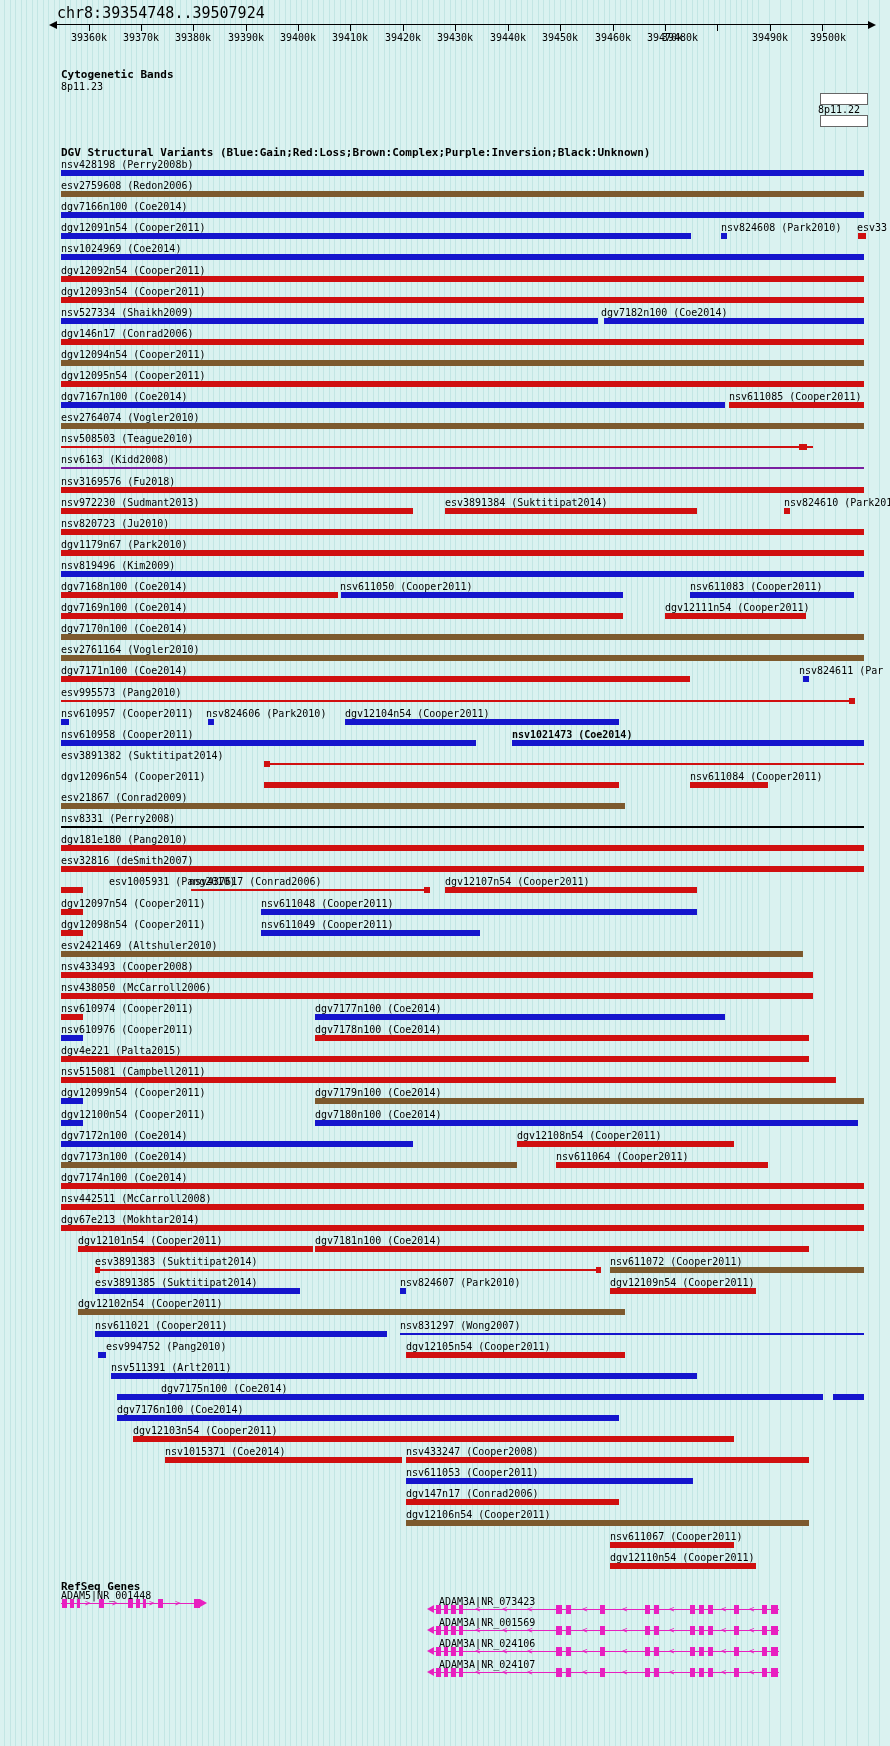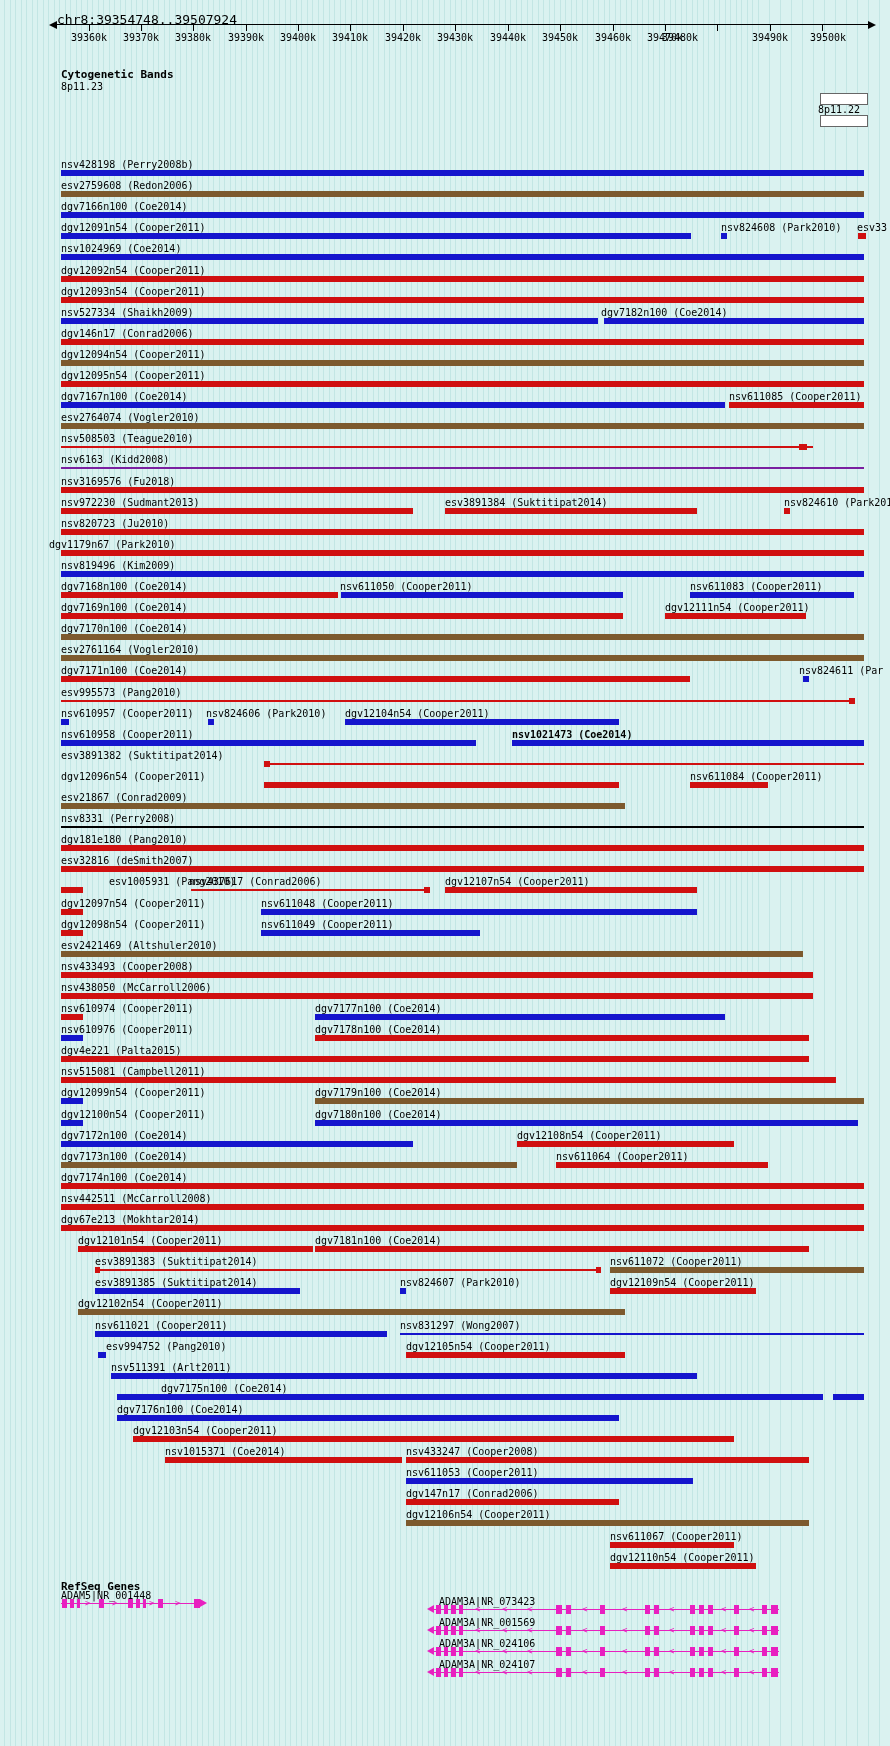--- a/index.html
+++ b/index.html
@@ -3,21 +3,21 @@
 <meta charset="utf-8">
 <style>
   html,body{margin:0;padding:0;background:#ffffff;}
   #browser{
     position:relative;width:890px;height:1746px;overflow:hidden;
     background:repeating-linear-gradient(90deg,#daf2f0 0px,#daf2f0 4.5px,#c3e6e4 4.5px,#c3e6e4 5.5px);
     font-family:"DejaVu Sans Mono","Liberation Mono",monospace;
     font-size:10px;color:#000;
   }
   .section-title{position:absolute;font-weight:bold;font-size:11px;white-space:nowrap;}
-  #pos-title{position:absolute;left:57px;top:12px;font-size:13px;white-space:nowrap;}
+  #pos-title{position:absolute;left:57px;top:4px;font-size:15px;white-space:nowrap;}
   #cyto-title{left:61px;top:68px;}
   #dgv-title{left:61px;top:146px;}
   #refseq-title{left:61px;top:1580px;}
   .band-label{position:absolute;font-size:10px;white-space:nowrap;}
   #band1-label{left:61px;top:81px;}
   #band2-label{left:818px;top:104px;}
   .lbl{position:absolute;white-space:nowrap;line-height:11px;height:11px;}
   .ruler-line{position:absolute;height:1px;background:#000;}
   .tickmark{position:absolute;width:1px;height:6px;background:#000;}
   .ticklabel{position:absolute;transform:translateX(-50%);white-space:nowrap;}
@@ -71,20 +71,21 @@
       <div class="tickmark" style="left: 822px; top: 25px;"></div>
       <div class="ticklabel" style="left: 822px; top: 32px; padding-left: 12px;">39500k</div>
     </div>
   <div id="cyto-title" class="section-title">Cytogenetic Bands</div>
   <div id="band1-label" class="band-label">8p11.23</div>
   <div id="band2-label" class="band-label">8p11.22</div>
   <div id="bandboxes">
       <div class="bandbox" style="left: 820px; top: 93px; width: 46px; height: 10px; background: rgb(255, 255, 255);"></div>
       <div class="bandbox" style="left: 820px; top: 115px; width: 46px; height: 10px; background: rgb(255, 255, 255);"></div>
     </div>
+  <div id="dgv-title" class="section-title">DGV Structural Variants (Blue:Gain;Red:Loss;Brown:Complex;Purple:Inversion;Black:Unknown)</div>
   <div id="dgv-rows">
       <div class="lbl" style="left: 61px; top: 159px;">nsv428198 (Perry2008b)</div>
       <div class="seg" style="left: 61px; top: 170px; width: 803px; height: 6px; background: rgb(21, 21, 205);"></div>
       <div class="lbl" style="left: 61px; top: 180.1px;">esv2759608 (Redon2006)</div>
       <div class="seg" style="left: 61px; top: 191.1px; width: 803px; height: 6px; background: rgb(125, 90, 46);"></div>
       <div class="lbl" style="left: 61px; top: 201.2px;">dgv7166n100 (Coe2014)</div>
       <div class="seg" style="left: 61px; top: 212.2px; width: 803px; height: 6px; background: rgb(21, 21, 205);"></div>
       <div class="lbl" style="left: 61px; top: 222.3px;">dgv12091n54 (Cooper2011)</div>
       <div class="lbl" style="left: 721px; top: 222.3px;">nsv824608 (Park2010)</div>
       <div class="lbl" style="left: 857px; top: 222.3px;">esv33</div>
@@ -121,21 +122,21 @@
       <div class="lbl" style="left: 61px; top: 475.5px;">nsv3169576 (Fu2018)</div>
       <div class="seg" style="left: 61px; top: 486.5px; width: 803px; height: 6px; background: rgb(208, 16, 16);"></div>
       <div class="lbl" style="left: 61px; top: 496.6px;">nsv972230 (Sudmant2013)</div>
       <div class="lbl" style="left: 445px; top: 496.6px;">esv3891384 (Suktitipat2014)</div>
       <div class="lbl" style="left: 784px; top: 496.6px;">nsv824610 (Park201</div>
       <div class="seg" style="left: 61px; top: 507.6px; width: 352px; height: 6px; background: rgb(208, 16, 16);"></div>
       <div class="seg" style="left: 445px; top: 507.6px; width: 252px; height: 6px; background: rgb(208, 16, 16);"></div>
       <div class="seg" style="left: 784px; top: 507.6px; width: 6px; height: 6px; background: rgb(208, 16, 16);"></div>
       <div class="lbl" style="left: 61px; top: 517.7px;">nsv820723 (Ju2010)</div>
       <div class="seg" style="left: 61px; top: 528.7px; width: 803px; height: 6px; background: rgb(208, 16, 16);"></div>
-      <div class="lbl" style="left: 49px; top: 538.8px;">dgv1179n67 (Park2010)</div>
+      <div class="lbl" style="left: 61px; top: 538.8px;">dgv1179n67 (Park2010)</div>
       <div class="seg" style="left: 61px; top: 549.8px; width: 803px; height: 6px; background: rgb(208, 16, 16);"></div>
       <div class="lbl" style="left: 61px; top: 559.9px;">nsv819496 (Kim2009)</div>
       <div class="seg" style="left: 61px; top: 570.9px; width: 803px; height: 6px; background: rgb(21, 21, 205);"></div>
       <div class="lbl" style="left: 61px; top: 581px;">dgv7168n100 (Coe2014)</div>
       <div class="lbl" style="left: 340px; top: 581px;">nsv611050 (Cooper2011)</div>
       <div class="lbl" style="left: 690px; top: 581px;">nsv611083 (Cooper2011)</div>
       <div class="seg" style="left: 61px; top: 592px; width: 277px; height: 6px; background: rgb(208, 16, 16);"></div>
       <div class="seg" style="left: 341px; top: 592px; width: 282px; height: 6px; background: rgb(21, 21, 205);"></div>
       <div class="seg" style="left: 690px; top: 592px; width: 164px; height: 6px; background: rgb(21, 21, 205);"></div>
       <div class="lbl" style="left: 61px; top: 602.1px;">dgv7169n100 (Coe2014)</div>

